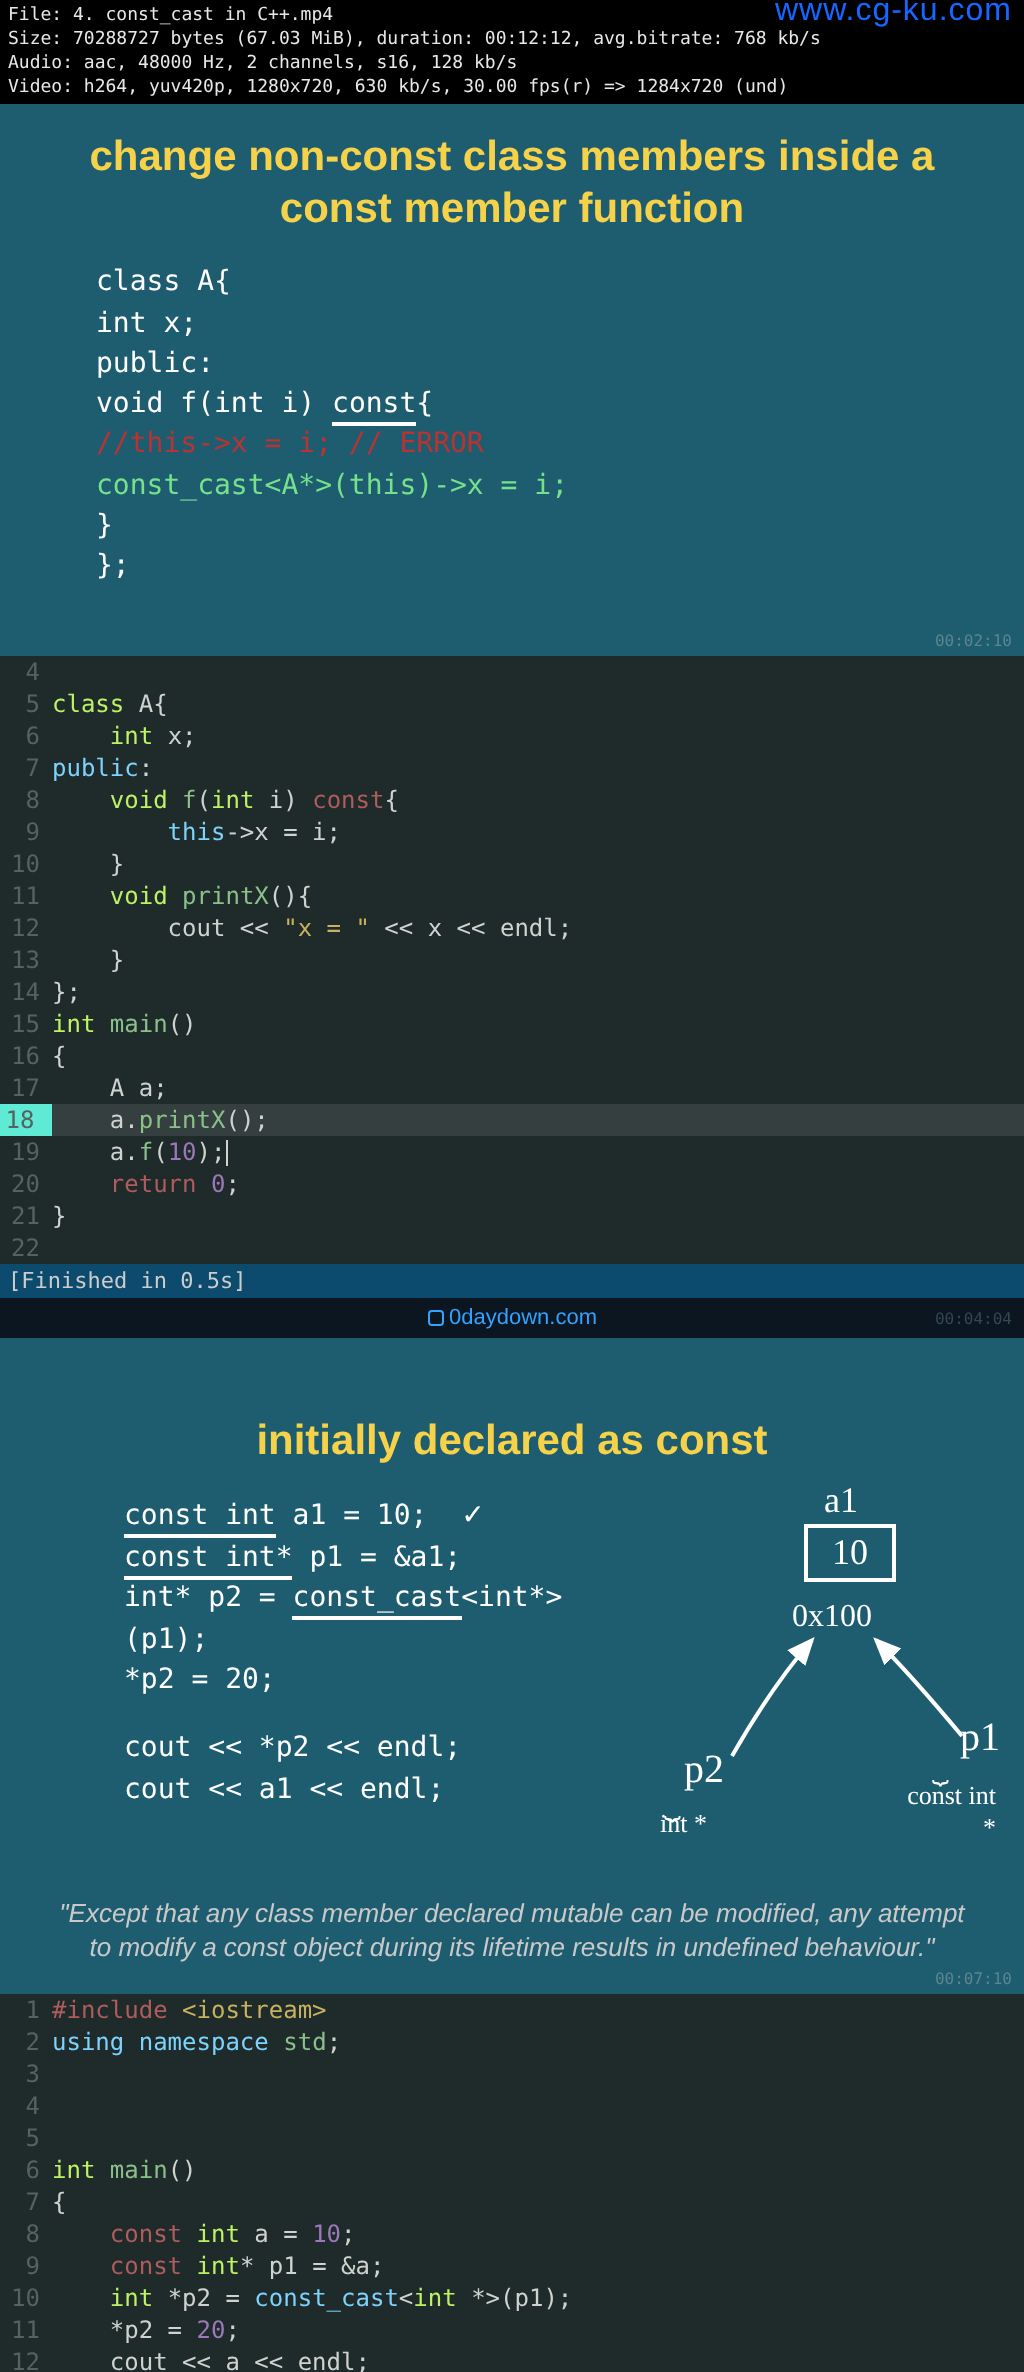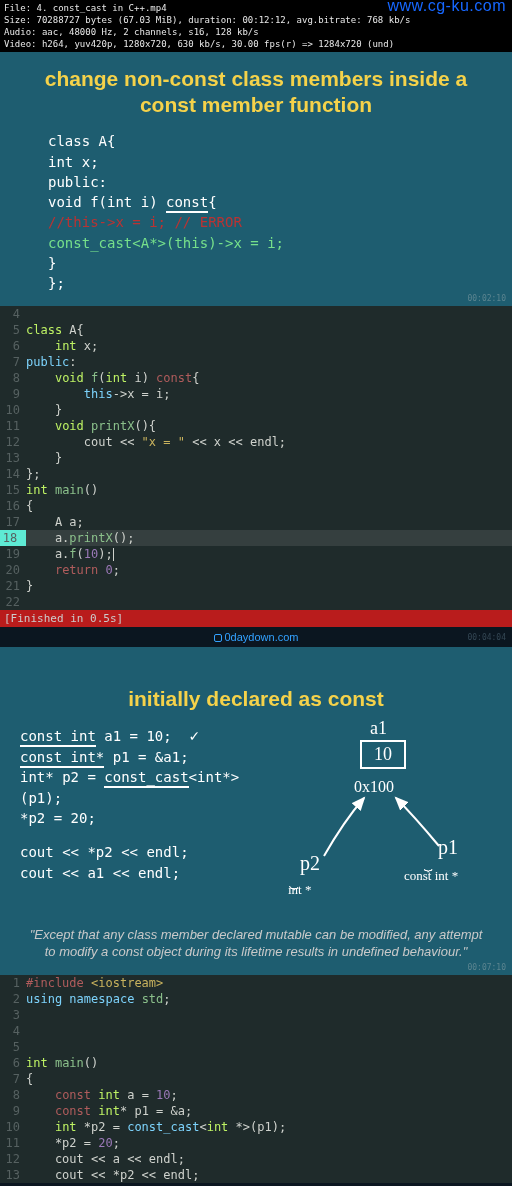--- a/index.html
+++ b/index.html
@@ -25,21 +25,21 @@
     top: 0; right: 6px;
     color: #1667ff;
     font-family: "Segoe UI", Arial, sans-serif;
     font-size: 16px;
     letter-spacing: 0.5px;
   }
 
   
   .slide {
     background: #1e5d70;
-    padding: 14px 14px 12px;
+    padding: 14px 14px 34px;
     position: relative;
   }
   .slide h1 {
     text-align: center;
     color: #f5d24a;
     font-size: 21px;
     font-weight: 700;
     line-height: 1.22;
     margin-bottom: 14px;
   }
@@ -134,21 +134,21 @@
   .str  { color: #c8b25d; }
   .num  { color: #9b79b8; }
   .pp   { color: #b05c5c; }   
   .inc  { color: #c8b25d; }
   .ns   { color: #8bc08b; }
   .const{ color: #b05c5c; }
   .cur  { background: #cfd2cd; display:inline-block; width:1px; height:13px; vertical-align:middle; }
 
   
   .finished {
-    background: #b91c1c;
+    background: #0c4a6e;
     color: #ccc;
     font-family: monospace;
     font-size: 11px;
     padding: 2px 4px;
   }
 
   
   .hand {
     font-family: "Comic Sans MS", "Segoe Script", cursive;
     color: #fff;
@@ -273,21 +273,21 @@
   <span class="ts">00:04:04</span>
 </div>
 
 <div class="slide" style="padding-bottom:14px;">
   <h1>
     <br>
     <span>initially declared as const</span>
   </h1>
 
   <div style="display:flex; gap:10px; align-items:flex-start;">
-    <div class="codebox" style="padding-left:6px; font-size:14px; flex:0 0 260px;">
+    <div class="codebox" style="padding-left:6px; font-size:14px; flex:0 0 260px;margin-left:42px;">
       <div>
         <span class="underlineWhite">const int</span><span> a1 = 10;</span>&nbsp;&nbsp;<span class="hand">✓</span>
       </div>
       <div>
         <span class="underlineWhite">const int*</span><span> p1 = &amp;a1;</span>
       </div>
       <div>
         <span>int* p2 = </span><span class="underlineWhite">const_cast</span><span>&lt;int*&gt;(p1);</span>
       </div>
       <div>*p2 = 20;</div>

